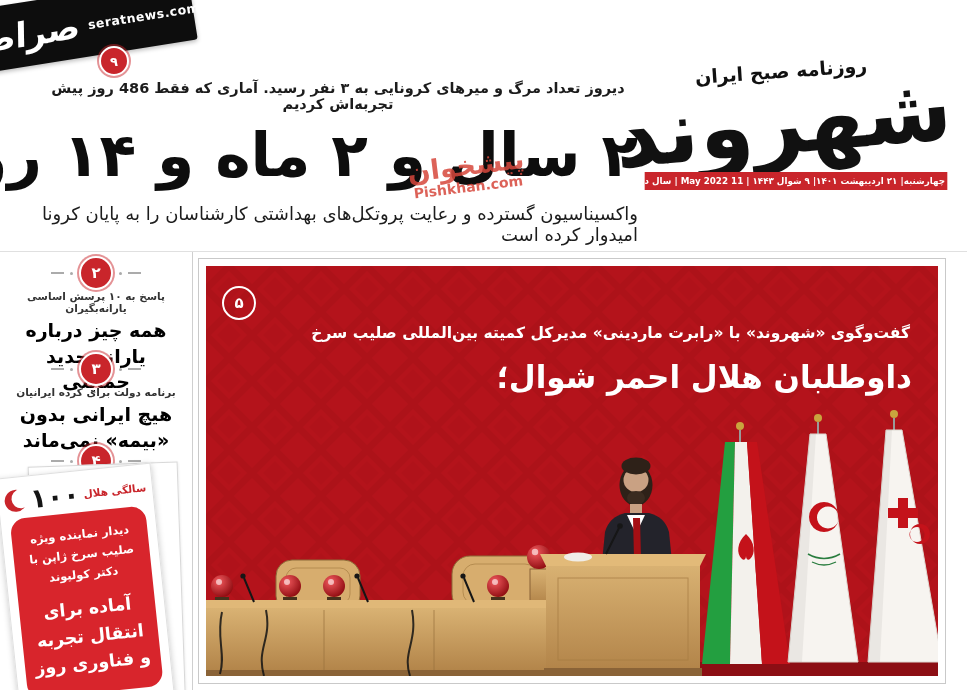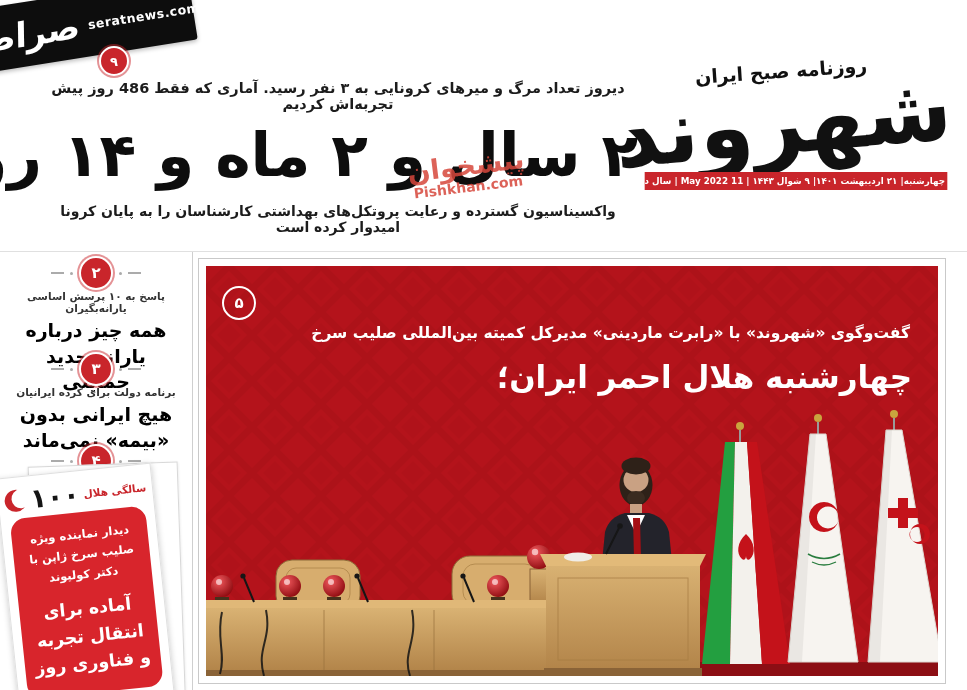--- a/index.html
+++ b/index.html
@@ -20,21 +20,21 @@
   .badge-9{position:absolute;left:99px;top:46px;width:26px;height:26px;font-size:13px;}
   .num-row{display:flex;align-items:center;justify-content:center;gap:6px;}
   .orn{background:#ababab;display:inline-block;}
   .orn.line{width:13px;height:2px;}
   .orn.dot{width:3px;height:3px;border-radius:50%;}
 
   
   .lead{position:absolute;left:38px;top:80px;width:600px;text-align:center;direction:rtl;}
   .lead-kicker{font-size:14.5px;font-weight:bold;color:#1c1c1c;}
   .lead-headline{font-size:60px;font-weight:bold;line-height:1.05;margin:12px 0 16px;color:#0d0d0d;white-space:nowrap;}
-  .lead-deck{font-size:14px;font-weight:bold;color:#1c1c1c;}
+  .lead-deck{font-size:18px;font-weight:normal;color:#1c1c1c;text-align:right;}
 
   .pishkhan{position:absolute;left:408px;top:152px;text-align:center;color:#d6473c;opacity:.85;
             transform:rotate(-7deg);direction:rtl;z-index:5;}
   .pishkhan-fa{font-size:27px;font-weight:bold;line-height:1;}
   .pishkhan-site{font-size:14px;font-weight:bold;direction:ltr;}
 
   
   .masthead{position:absolute;left:640px;top:60px;width:312px;text-align:center;}
   .m-tagline{font-size:19px;font-weight:bold;transform:rotate(-4deg);direction:rtl;margin-right:30px;}
   .m-title{font-size:88px;font-weight:bold;line-height:1.05;transform:rotate(-5deg);direction:rtl;
@@ -287,18 +287,18 @@
           <line x1="400" y1="288" x2="413" y2="262" stroke="#161616" stroke-width="2"></line>
           <circle cx="414" cy="260" r="2.8" fill="#161616"></circle>
         </g>
       </svg>
 
       <div class="badge badge-5">
         <span>۵</span>
       </div>
       <div class="photo-kicker">گفت‌وگوی «شهروند» با «رابرت ماردینی» مدیرکل کمیته بین‌المللی صلیب سرخ</div>
       <div class="photo-title">
-        <div>چهارشنبه هلال احمر ایران؛</div>
+        <div>داوطلبان هلال احمر شوال؛</div>
       </div>
     </div>
   </main>
 
 </div>
 
 </body></html>

